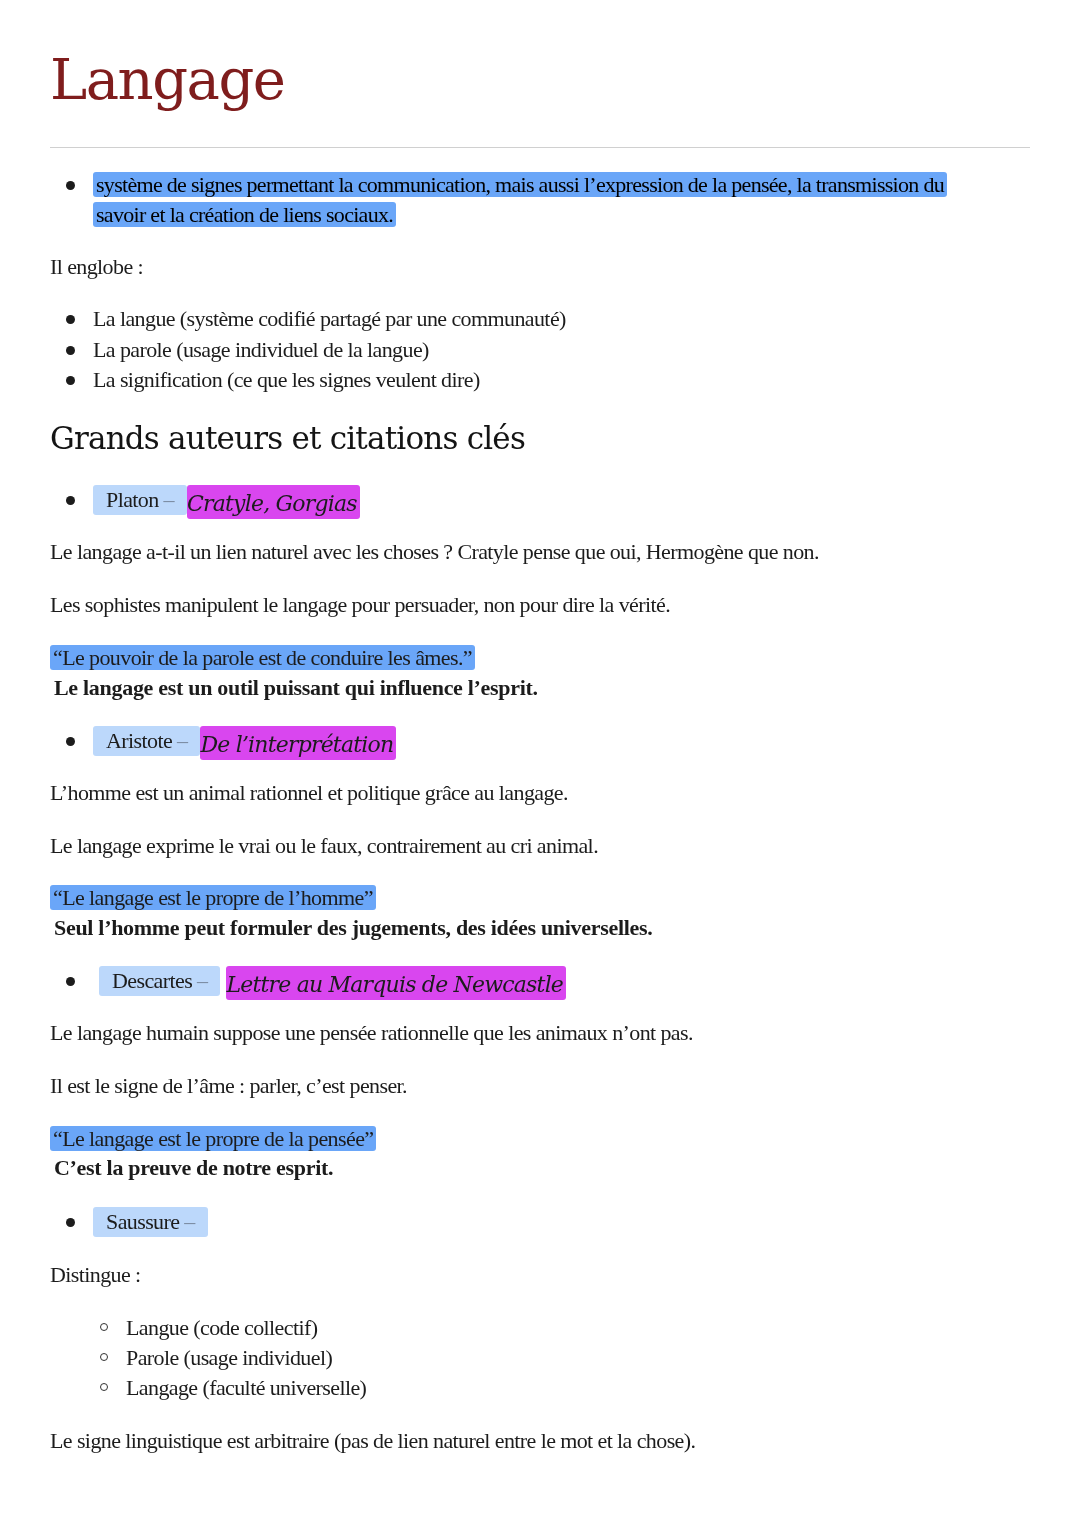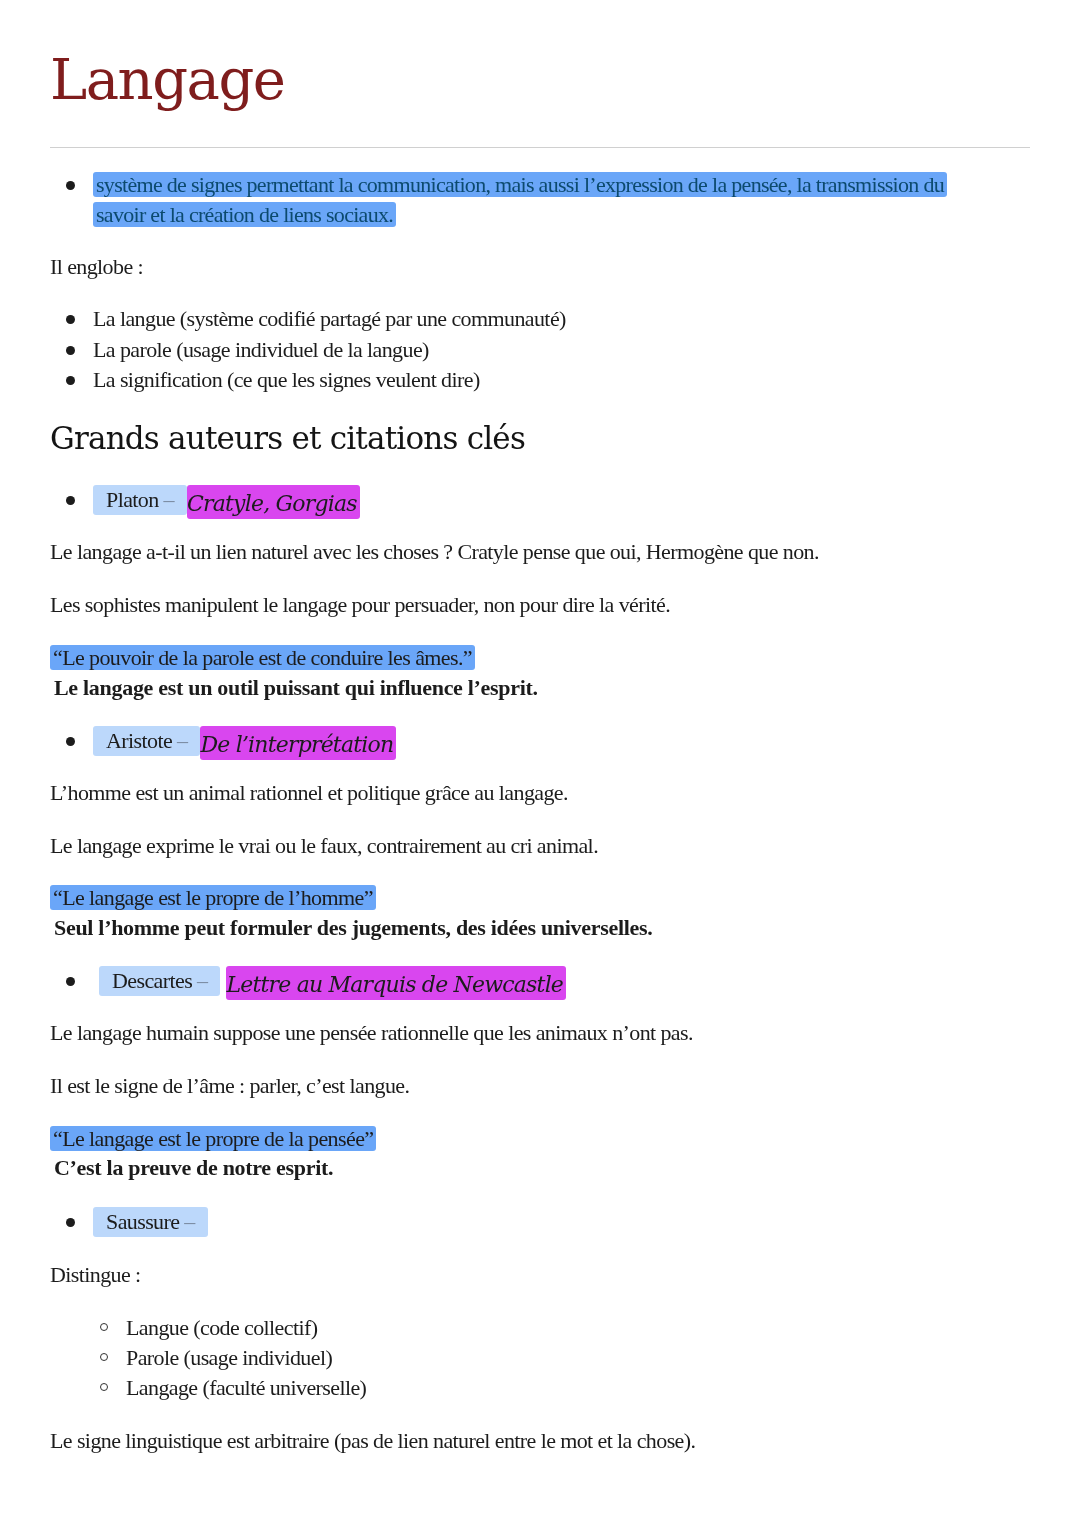--- a/index.html
+++ b/index.html
@@ -127,21 +127,21 @@
       top: 170px;
       display: flex;
       align-items: flex-start;
     }
     .def-text {
       width: 880px;
       font-family: "Liberation Serif", "DejaVu Serif", serif;
       font-size: 22px;
       letter-spacing: -0.7px;
       line-height: 30px;
-      color: #0c4a6e;
+      color: #000000;
       white-space: normal;
     }
   </style>
 </head>
 <body>
 
 <div class="page">
 
   <h1 class="title">Langage</h1>
   <div class="rule"></div>
@@ -193,21 +193,21 @@
     <span class="hl-strong">“Le langage est le propre de l’homme”</span>
   </div>
   <div class="abs bold" style="top:913px; left:4px;">Seul l’homme peut formuler des jugements, des idées universelles.</div>
 
   <div class="bullet-row p" style="top:966px;gap:6px;">
     <span class="dot"></span>
     <span class="hl-light"><span>Descartes</span><span class="dash"> – </span></span>
       <span class="hl-lighter work">Lettre au Marquis de Newcastle</span>
   </div>
   <div class="abs p" style="top:1018px;">Le langage humain suppose une pensée rationnelle que les animaux n’ont pas.</div>
-  <div class="abs p" style="top:1071px;">Il est le signe de l’âme : parler, c’est langue.</div>
+  <div class="abs p" style="top:1071px;">Il est le signe de l’âme : parler, c’est penser.</div>
   <div class="abs p" style="top:1124px;">
     <span class="hl-strong">“Le langage est le propre de la pensée”</span>
   </div>
   <div class="abs bold" style="top:1153px; left:4px;">C’est la preuve de notre esprit.</div>
 
   <div class="bullet-row p" style="top:1207px;">
     <span class="dot"></span>
     <span class="hl-light"><span>Saussure</span><span class="dash"> – </span></span>
   </div>
   <div class="abs p" style="top:1260px;">Distingue :</div>

